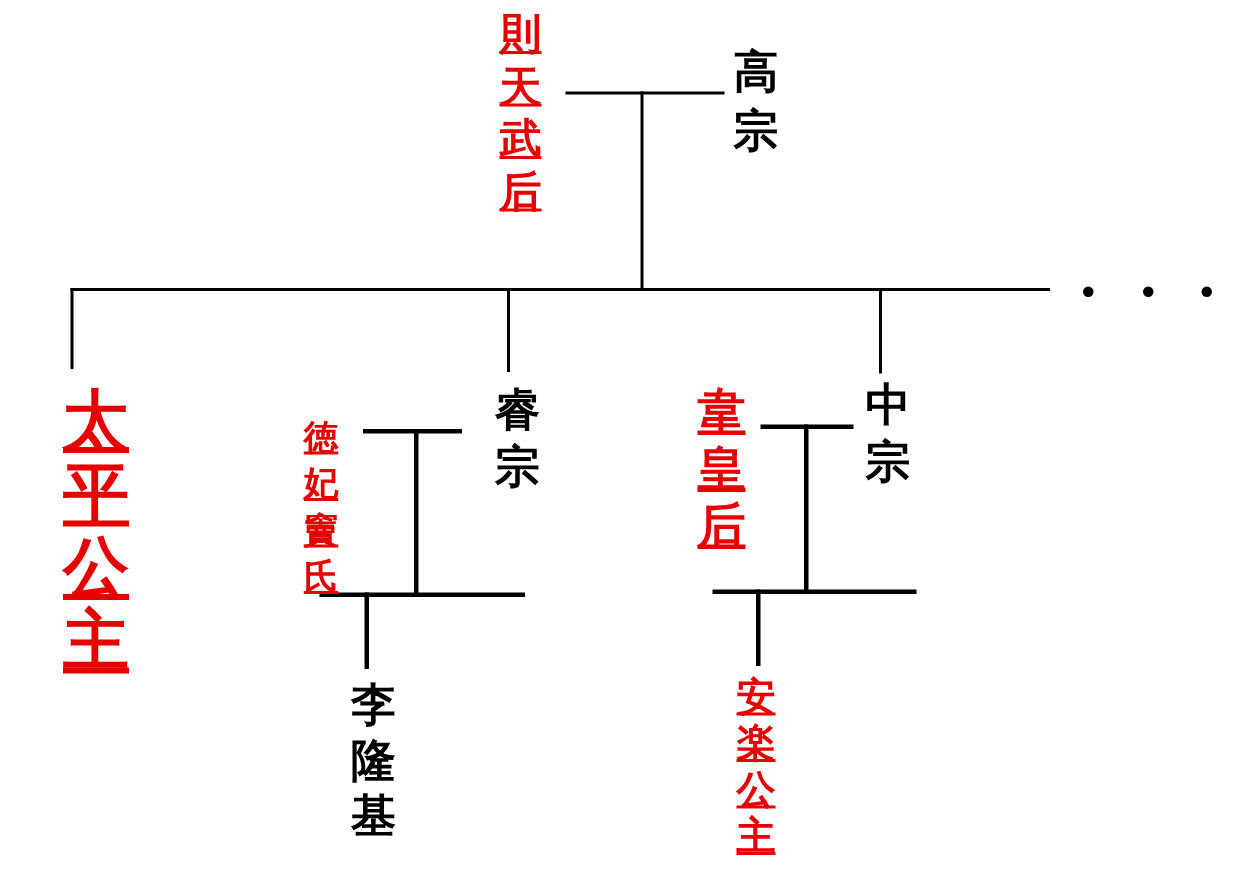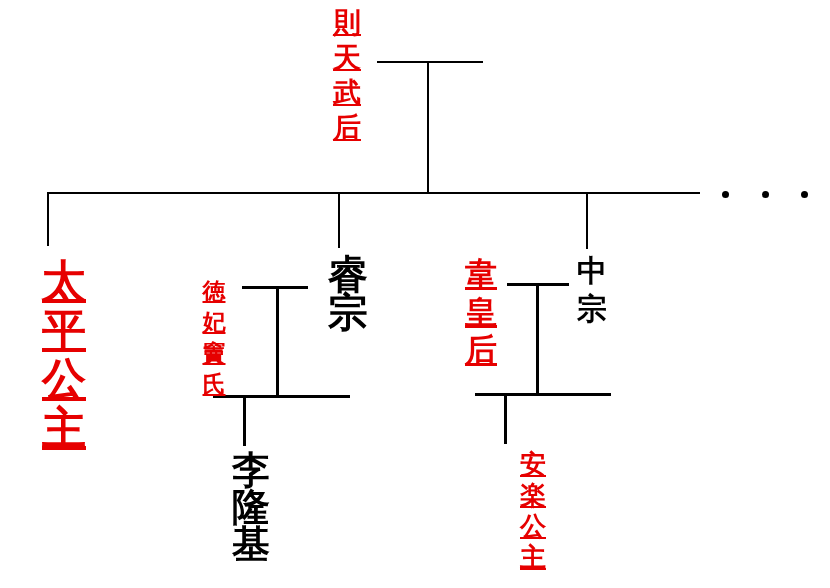--- a/index.html
+++ b/index.html
@@ -36,25 +36,25 @@
     word-break: break-all;
     white-space: normal;
     color: var(--black, #000000);
   }
   .vlabel.red { color: var(--red, #e60000); text-decoration: underline; }
 
   .lbl-wuzetian   { left: 331px; top: 5px;   width: 32px; font-size: 28px; line-height: 35px; }
   .lbl-gaozong    { left: 487px; top: 29px;  width: 34px; font-size: 30px; line-height: 39px; }
   .lbl-taiping    { left: 40px;  top: 256px; width: 48px; font-size: 44px; line-height: 49px; }
   .lbl-douconsort { left: 200px; top: 258px; width: 28px; font-size: 23px; line-height: 31px; margin-top: 18px; }
-  .lbl-ruizong    { left: 328px; top: 255px; width: 34px; font-size: 40px; line-height: 38px; }
+  .lbl-ruizong    { left: 328px; top: 255px; width: 34px; font-size: 30px; line-height: 38px; }
   .lbl-weiempress { left: 465px; top: 255px; width: 32px; font-size: 32px; line-height: 38px; }
   .lbl-zhongzong  { left: 575px; top: 252px; width: 34px; font-size: 30px; line-height: 38px; }
-  .lbl-lilongji   { left: 232px; top: 452px; width: 34px; font-size: 38px; line-height: 37px; }
-  .lbl-anle       { left: 517px; top: 449px; width: 32px; font-size: 26px; line-height: 31px; }
+  .lbl-lilongji   { left: 232px; top: 452px; width: 34px; font-size: 30px; line-height: 37px; }
+  .lbl-anle       { left: 488px; top: 449px; width: 32px; font-size: 26px; line-height: 31px; }
 </style>
 </head>
 <body>
 
 <div class="canvas">
 
   <div class="line" style="left:377px; top:61px; width:106px; height:2px;"></div>
   <div class="line" style="left:427px; top:61px; width:2px; height:132px;"></div>
 
   <div class="line" style="left:47px; top:192px; width:653px; height:2px;"></div>
@@ -70,20 +70,21 @@
   <div class="line" style="left:276px; top:286px; width:3px; height:112px;"></div>
   <div class="line" style="left:213px; top:395px; width:137px; height:3px;"></div>
   <div class="line" style="left:243px; top:395px; width:3px; height:51px;"></div>
 
   <div class="line" style="left:507px; top:283px; width:62px; height:3px;"></div>
   <div class="line" style="left:536px; top:283px; width:3px; height:113px;"></div>
   <div class="line" style="left:475px; top:393px; width:136px; height:3px;"></div>
   <div class="line" style="left:504px; top:393px; width:3px; height:51px;"></div>
 
   <div class="vlabel red lbl-wuzetian">則天武后</div>
+  <div class="vlabel lbl-gaozong">高宗</div>
   <div class="vlabel red lbl-taiping">太平公主</div>
   <div class="vlabel red lbl-douconsort">徳妃竇氏</div>
   <div class="vlabel lbl-ruizong">睿宗</div>
   <div class="vlabel red lbl-weiempress">韋皇后</div>
   <div class="vlabel lbl-zhongzong">中宗</div>
   <div class="vlabel lbl-lilongji">李隆基</div>
   <div class="vlabel red lbl-anle">安楽公主</div>
 
 </div>
 

